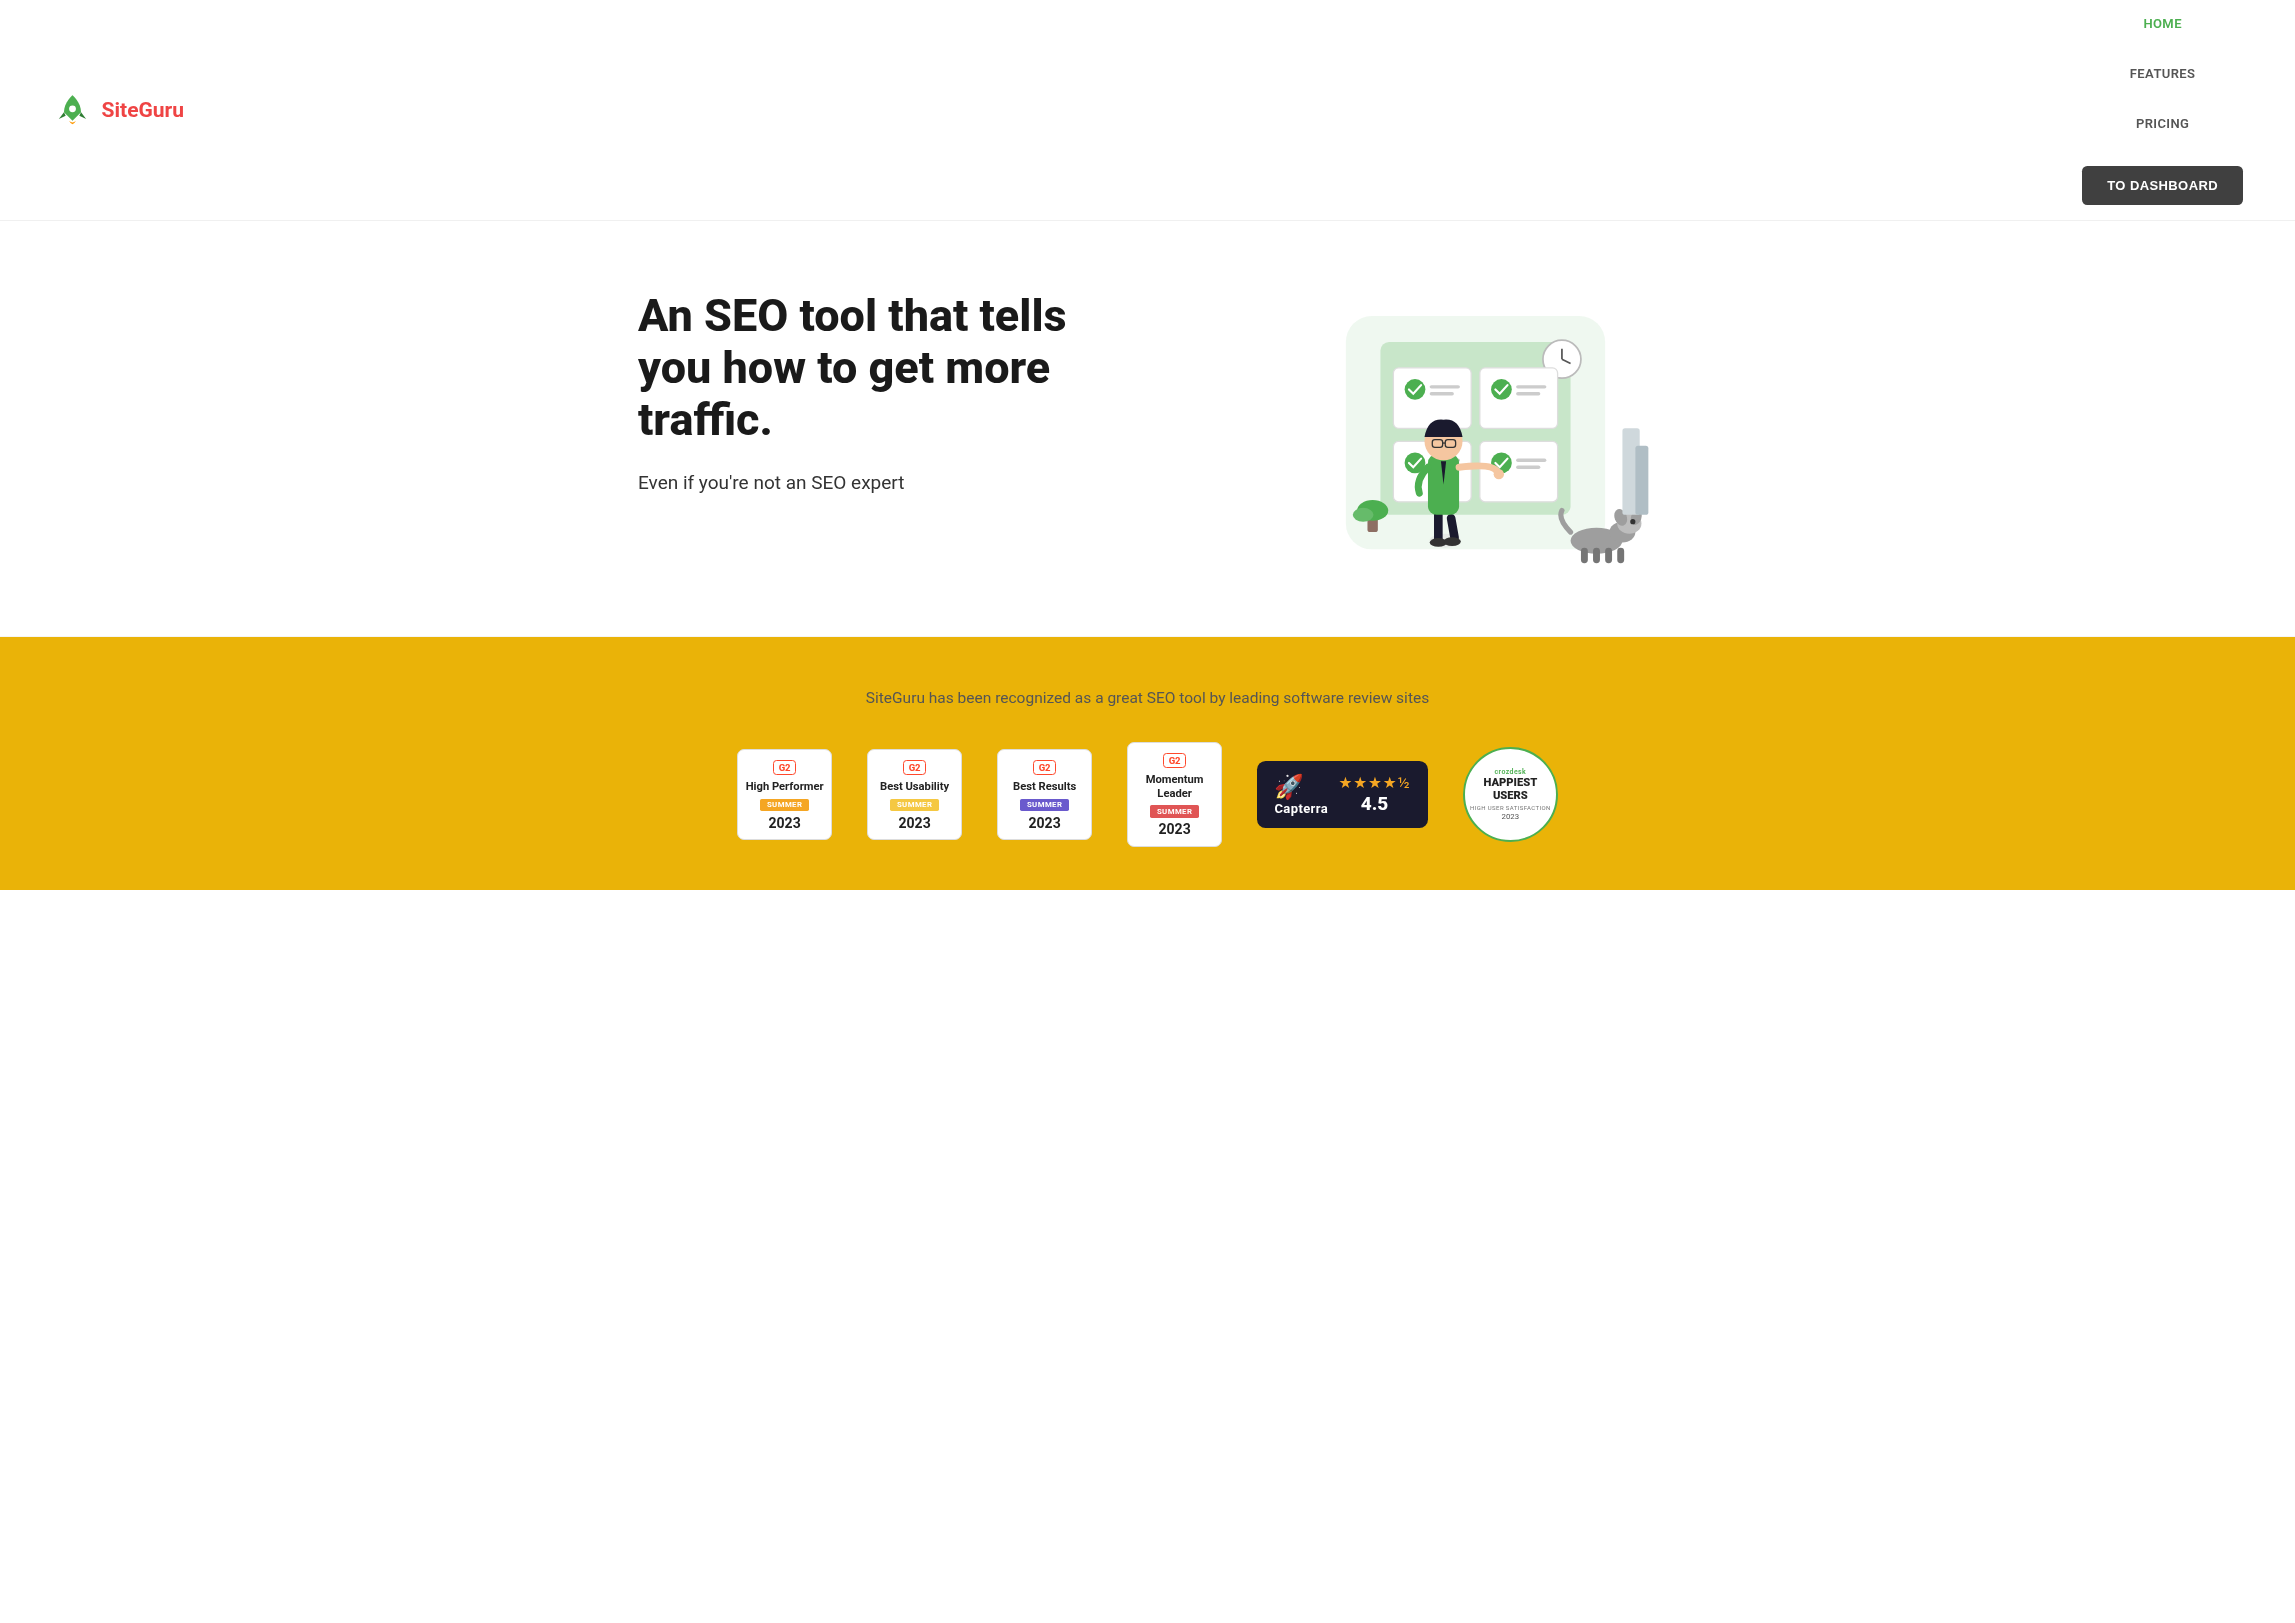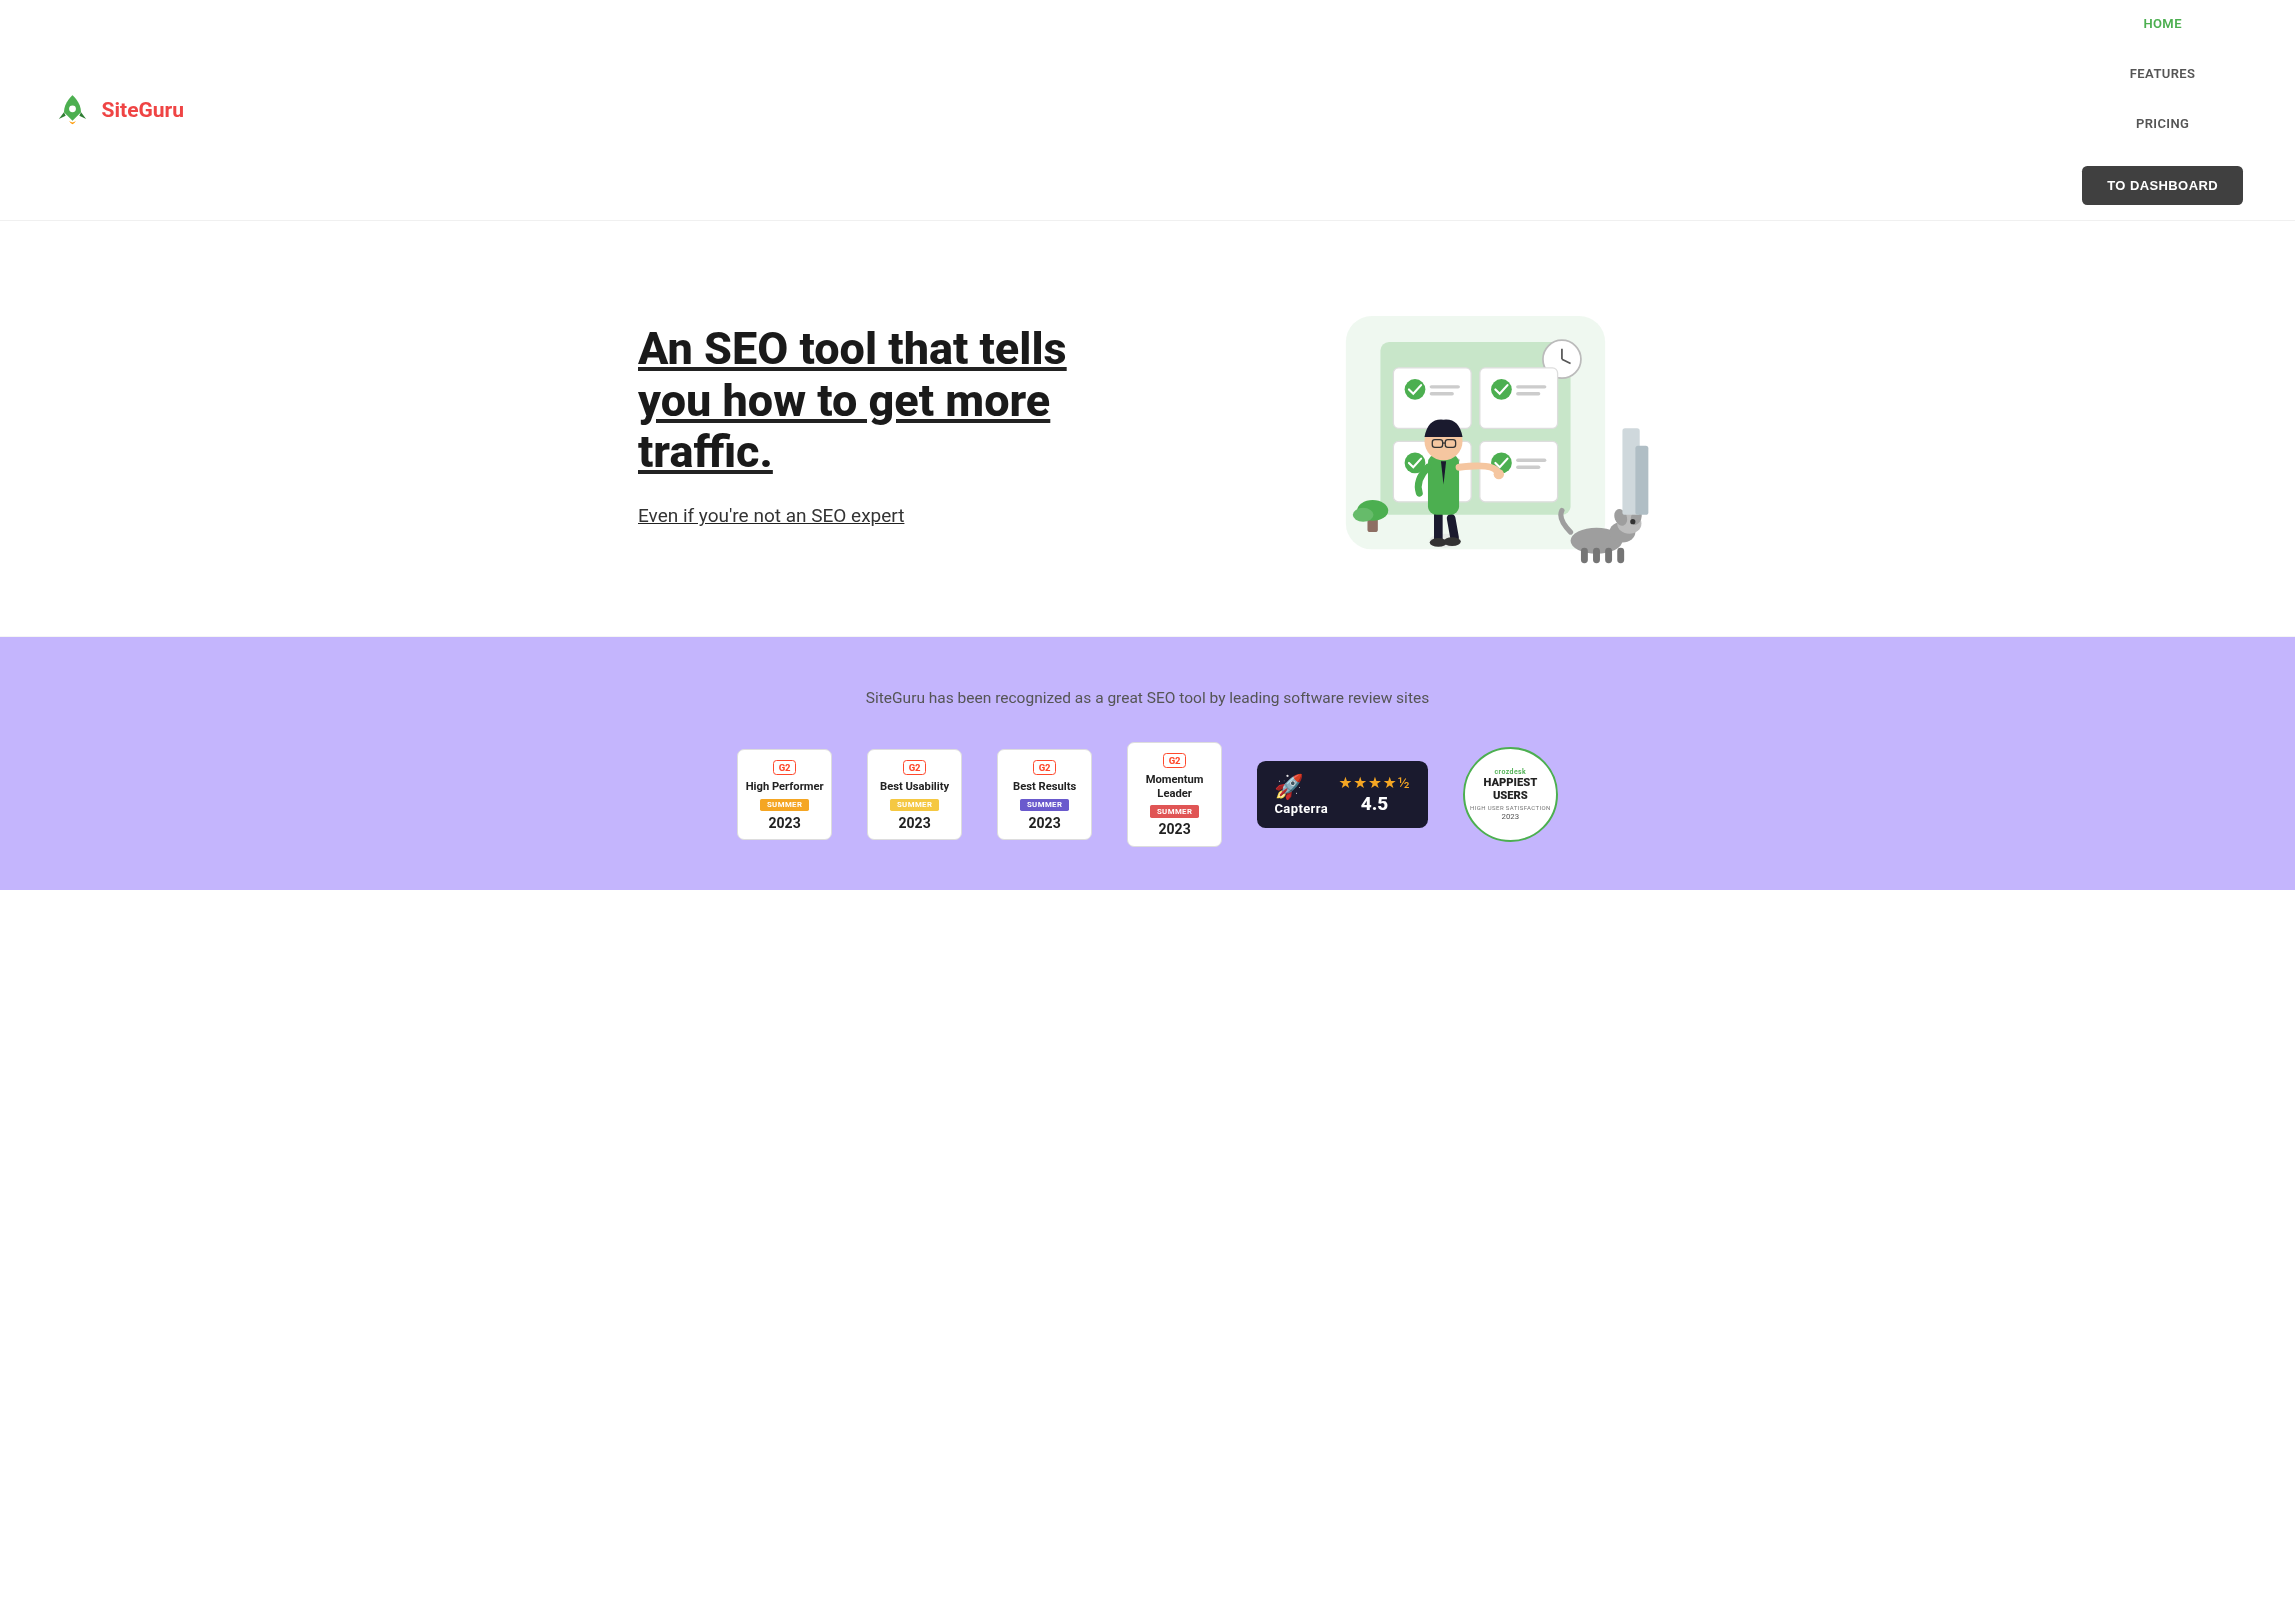--- a/index.html
+++ b/index.html
@@ -58,26 +58,24 @@
       padding: 12px 25px;
       font-size: 13px;
       font-weight: 700;
       cursor: pointer;
       letter-spacing: 0.4px;
     }
 
     
     .hero {
       display: flex;
-      align-items: center;
       justify-content: space-between;
       padding: 69px 52px 52px 52px;
       max-width: 1123px;
       margin: 0 auto;
-      text-decoration: underline;
     }
     .hero-text {
       flex: 1;
       max-width: 484px;
     }
     .hero-title {
       font-size: 45px;
       font-weight: 800;
       line-height: 1.15;
       color: #1a1a1a;
@@ -105,21 +103,21 @@
       align-items: center;
       max-width: 432px;
     }
     .hero-illustration {
       width: 363px;
       height: 294px;
     }
 
     
     .social-proof {
-      background: #c4b5fd;
+      background: #eab308;
       padding: 52px 52px 43px;
       text-align: center;
       border-top: 0.9px solid #f5f5f5;
     }
     .social-proof-title {
       font-size: 15.5px;
       color: #555;
       margin-bottom: 35px;
       font-weight: 400;
     }

